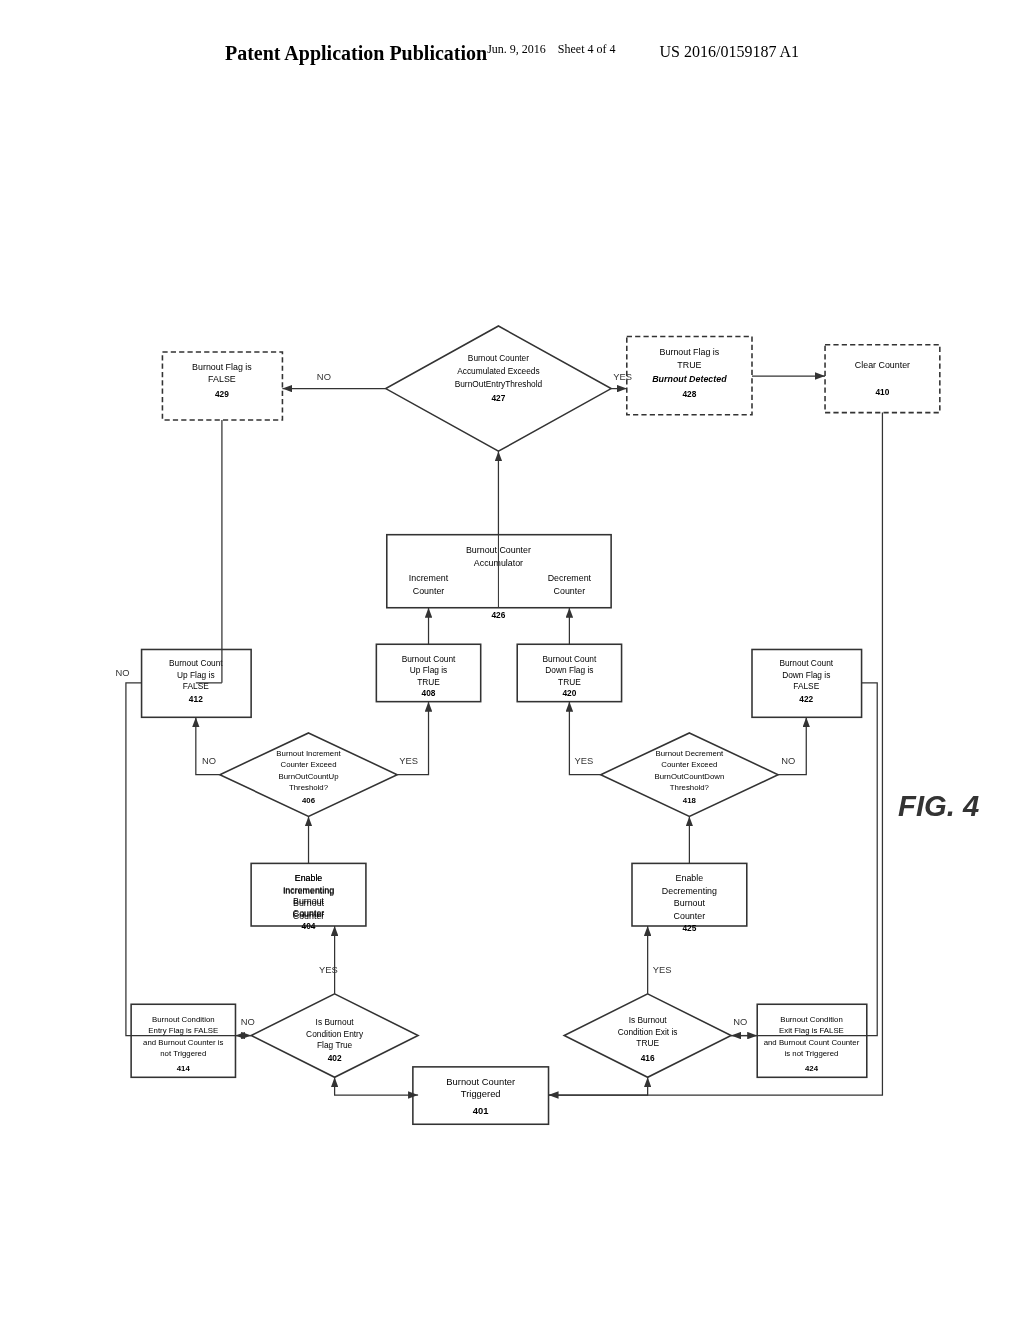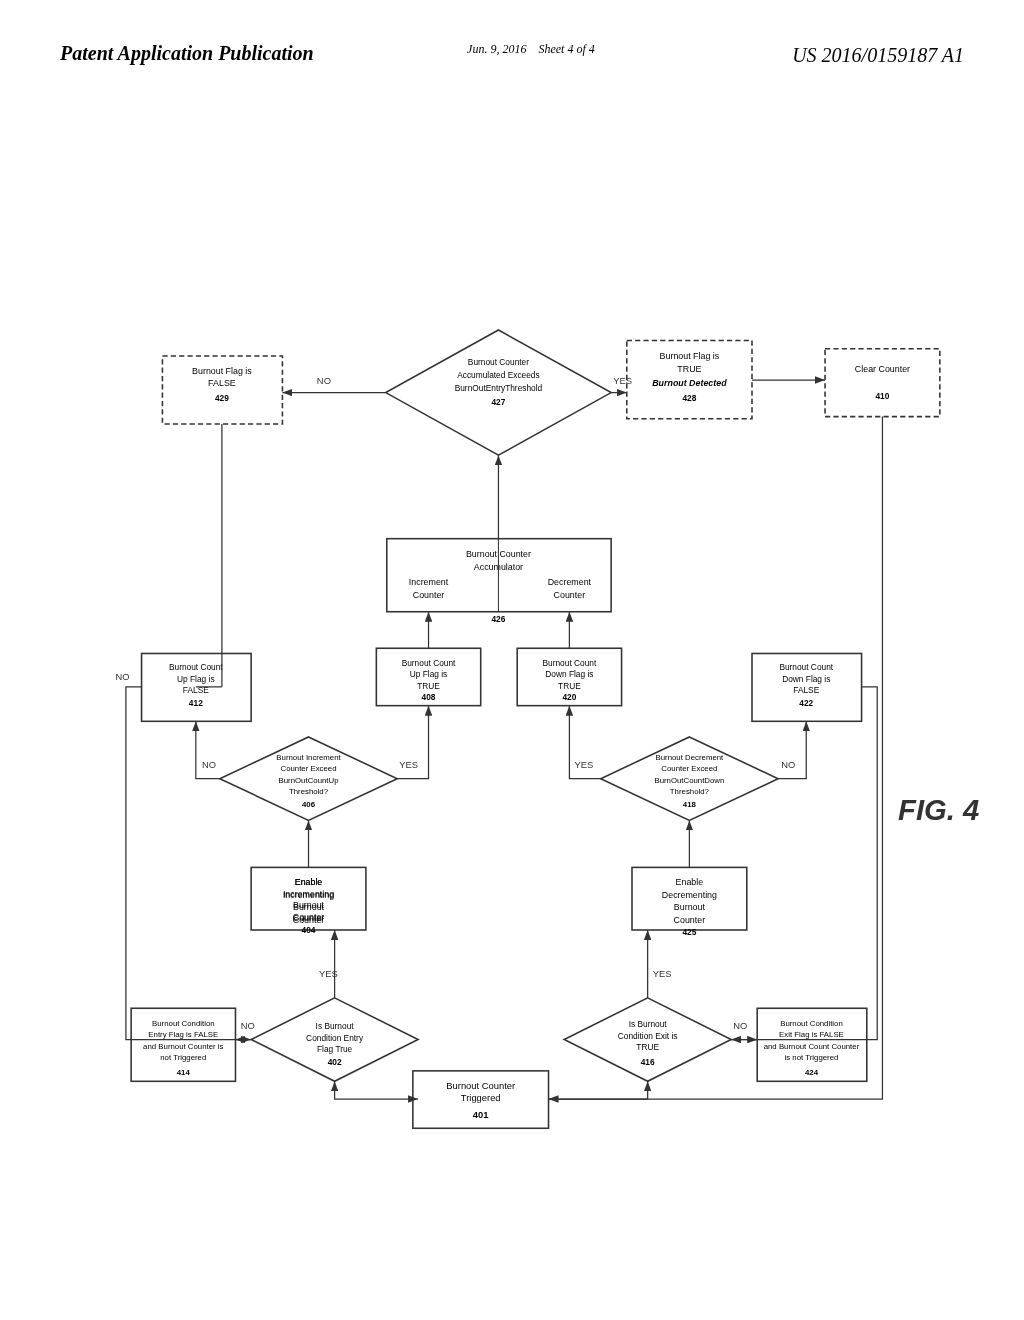--- a/index.html
+++ b/index.html
@@ -8,38 +8,37 @@
       height: 1320px;
       background: #fff;
       font-family: 'Times New Roman', Times, serif;
       position: relative;
       overflow: hidden;
     }
 
     
     .header {
       display: flex;
-      justify-content: space-between;
+      justify-content: center;
       align-items: flex-start;
       padding: 40px 60px 20px 60px;
       border-bottom: none;
-      font-style: italic;
     }
     .header-left {
       font-size: 20px;
       font-weight: bold;
       line-height: 1.3;
     }
     .header-middle {
       font-size: 12px;
       text-align: center;
       line-height: 1.5;
     }
     .header-right {
-      font-size: 20px;
+      font-size: 16px;
       text-align: right;
       line-height: 1.5;
       margin-left: 44px;
     }
 
     
     .diagram-container {
       position: relative;
       width: 100%;
       height: 1200px;

